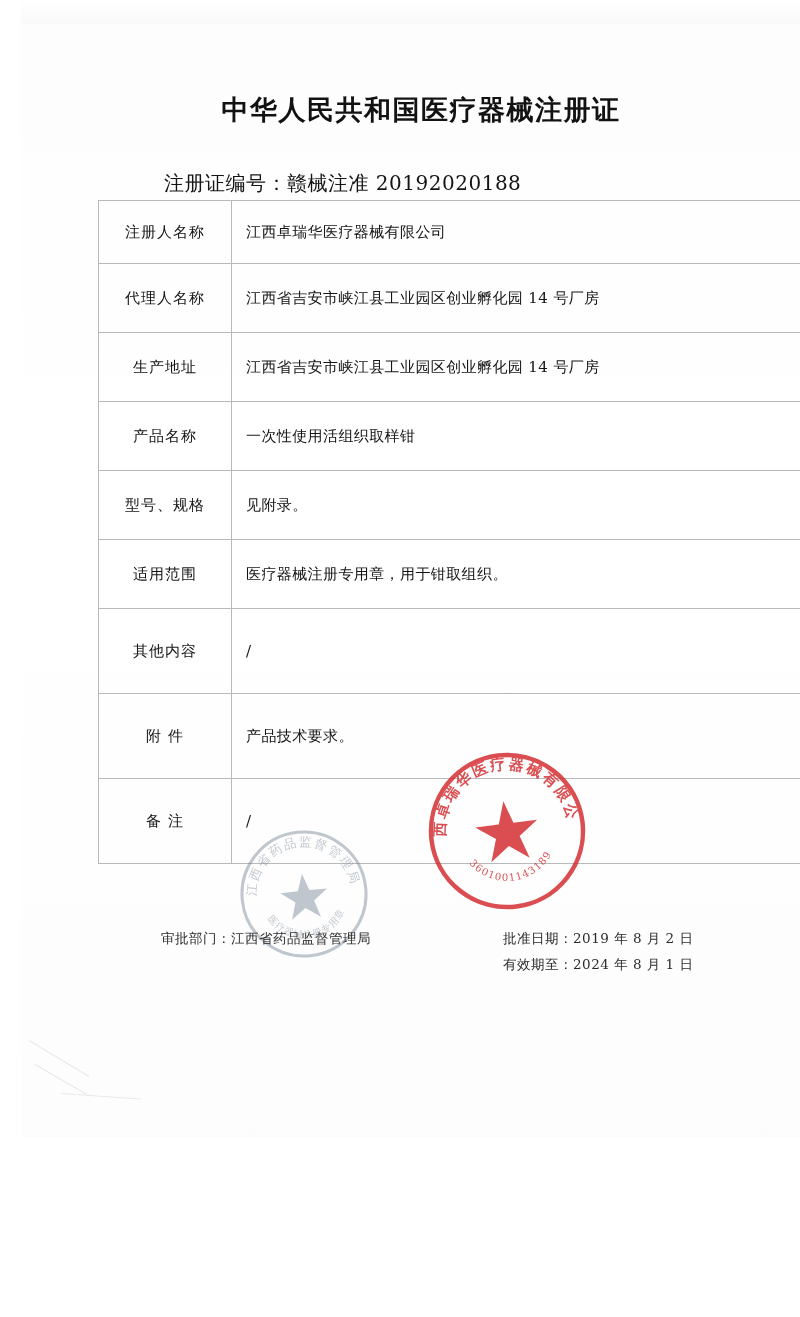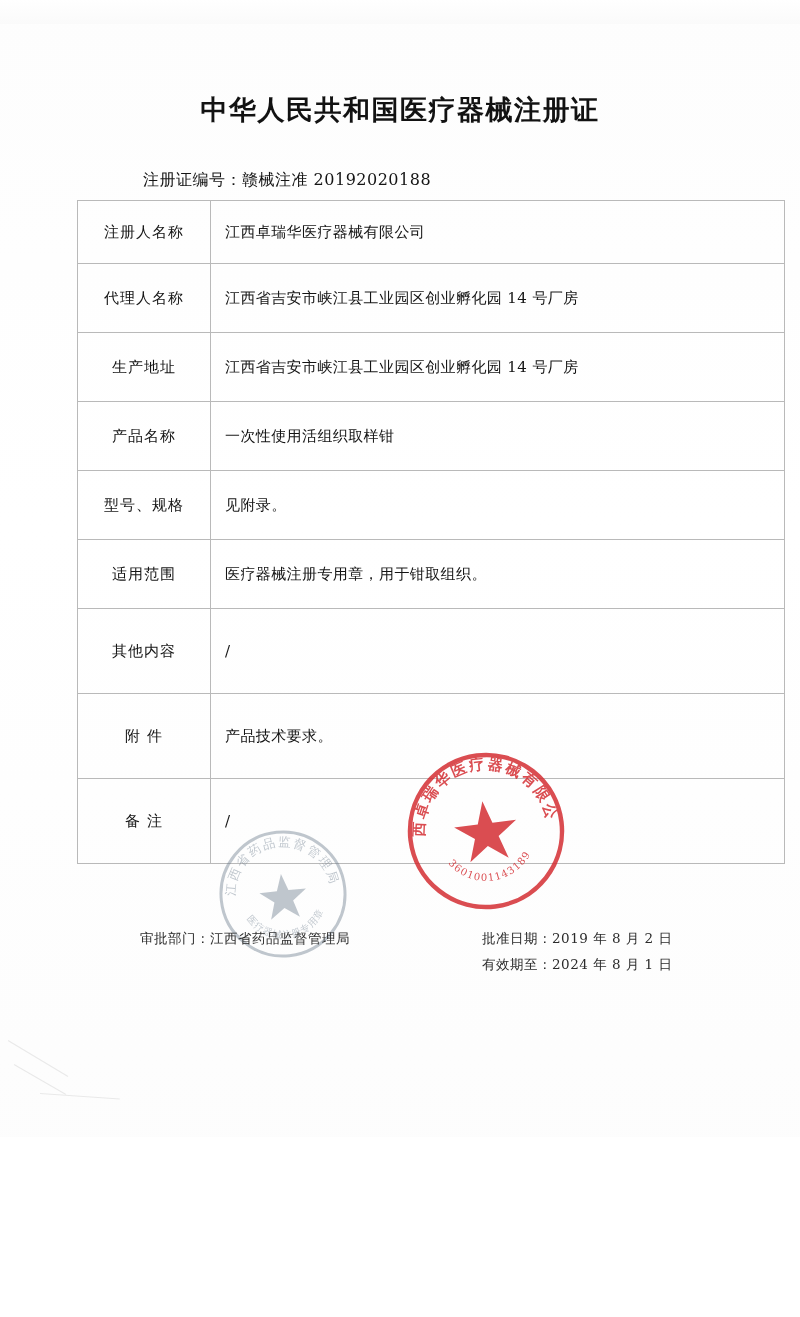--- a/index.html
+++ b/index.html
@@ -14,20 +14,21 @@
     font-family: "DejaVu Serif", "Liberation Serif", serif;
     color: #1a1a1a;
     overflow: hidden;
   }
 
   
   .page {
     position: absolute;
     inset: 0;
     background: linear-gradient(180deg, #fdfdfd 0%, #ffffff 40%, #fcfcfc 100%);
+    margin-left: 21px;
   }
 
   .scan-edge-top {
     position: absolute;
     left: 0; top: 0; width: 800px; height: 24px;
     background: linear-gradient(180deg, #ffffff 0%, #fafafa 100%);
   }
   .scan-edge-bottom {
     position: absolute;
     left: 0; bottom: 0; width: 800px; height: 180px;
@@ -52,21 +53,21 @@
     font-size: 27px;
     letter-spacing: 1.5px;
     font-weight: 700;
     color: #121212;
   }
 
   .cert-number {
     position: absolute;
     top: 170px;
     left: 143px;
-    font-size: 16px;
+    font-size: 20px;
     letter-spacing: 0.5px;
     color: #141414;
   }
 
   table.cert-table {
     position: absolute;
     top: 200px;
     left: 77px;
     width: 708px;
     border-collapse: collapse;

